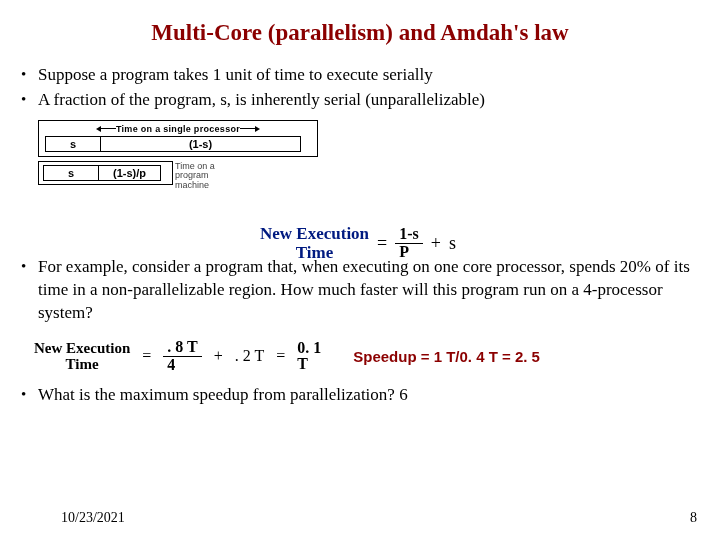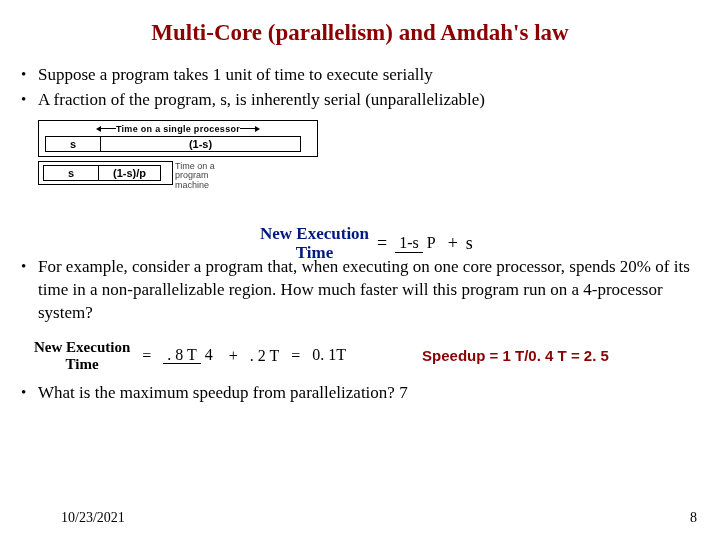--- a/index.html
+++ b/index.html
@@ -133,23 +133,25 @@
     font-size: 17px;
     text-align: center;
     line-height: 1.1;
   }
   .formula1 .eq, .formula1 .plus, .formula1 .svar {
     font-size: 18px;
     font-family: "Times New Roman", serif;
   }
   .frac {
     display: inline-flex;
-    align-items: center;
+    flex-direction: column;
+    align-items: flex-start;
     font-size: 16px;
     line-height: 1.05;
+    font-weight: bold;
   }
   .frac .num { border-bottom: 1.2px solid #000; padding: 0 4px; }
   .frac .den { padding: 0 4px; }
   .mid-bullets { margin-top: 66px; }
   .eqrow {
     display: flex;
     align-items: center;
     gap: 12px;
     margin: 14px 0 10px 16px;
     font-size: 16px;
@@ -158,21 +160,21 @@
     font-weight: bold;
     text-align: center;
     line-height: 1.1;
     font-size: 15px;
   }
   .speedup {
     color: #8b0000;
     font-family: Arial, sans-serif;
     font-weight: bold;
     font-size: 15px;
-    margin-left: 64px;
+    margin-left: 20px;
   }
   .footer {
     position: absolute;
     bottom: 14px;
     left: 11px;
     width: 100%;
     display: flex;
     justify-content: space-between;
     align-items: center;
     padding: 0 34px 0 50px;
@@ -258,21 +260,21 @@
     <span>. 2 T</span>
     <span>=</span>
     <span class="frac" style="border:none">
       <span>0. 1</span>
       <span>T</span>
     </span>
     <span class="speedup">Speedup = 1 T/0. 4 T = 2. 5</span>
   </div>
 
   <ul class="bullets single">
-    <li>What is the maximum speedup from parallelization?  7</li>
+    <li>What is the maximum speedup from parallelization?  6</li>
   </ul>
 
 </div>
 
 <div class="footer">
   <span>10/23/2021</span>
   <span>8</span>
 </div>
 
 </body></html>

